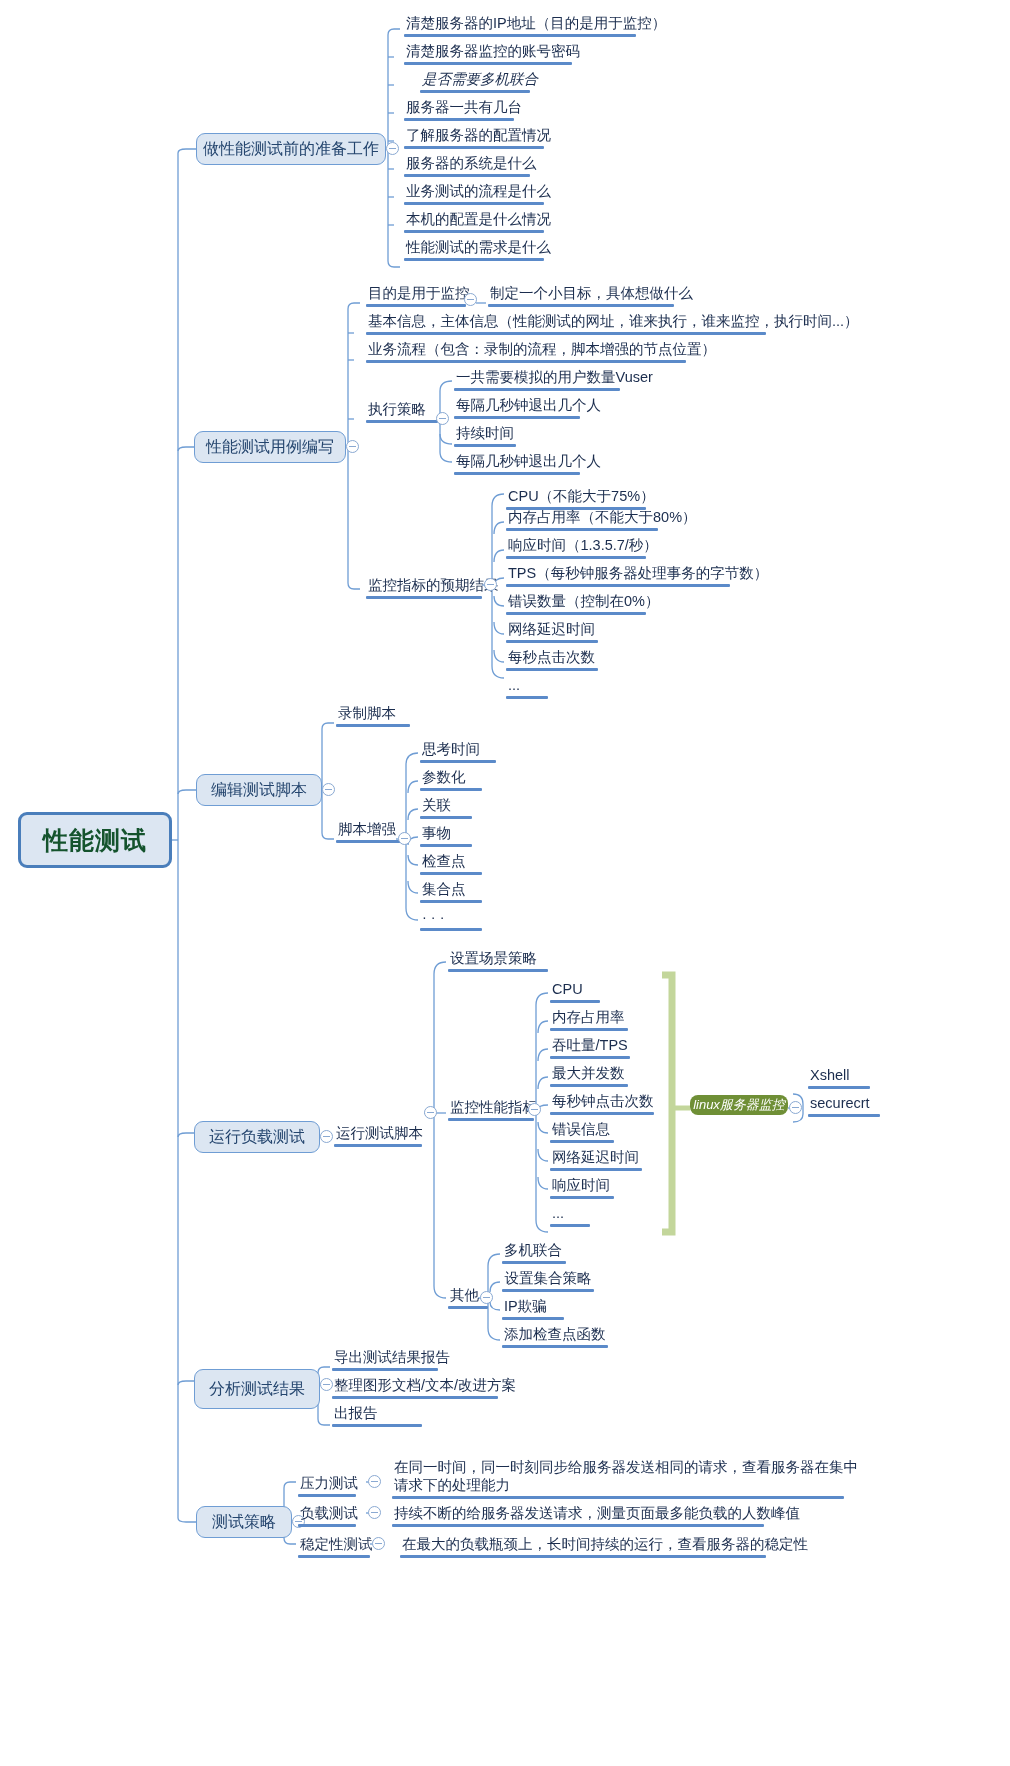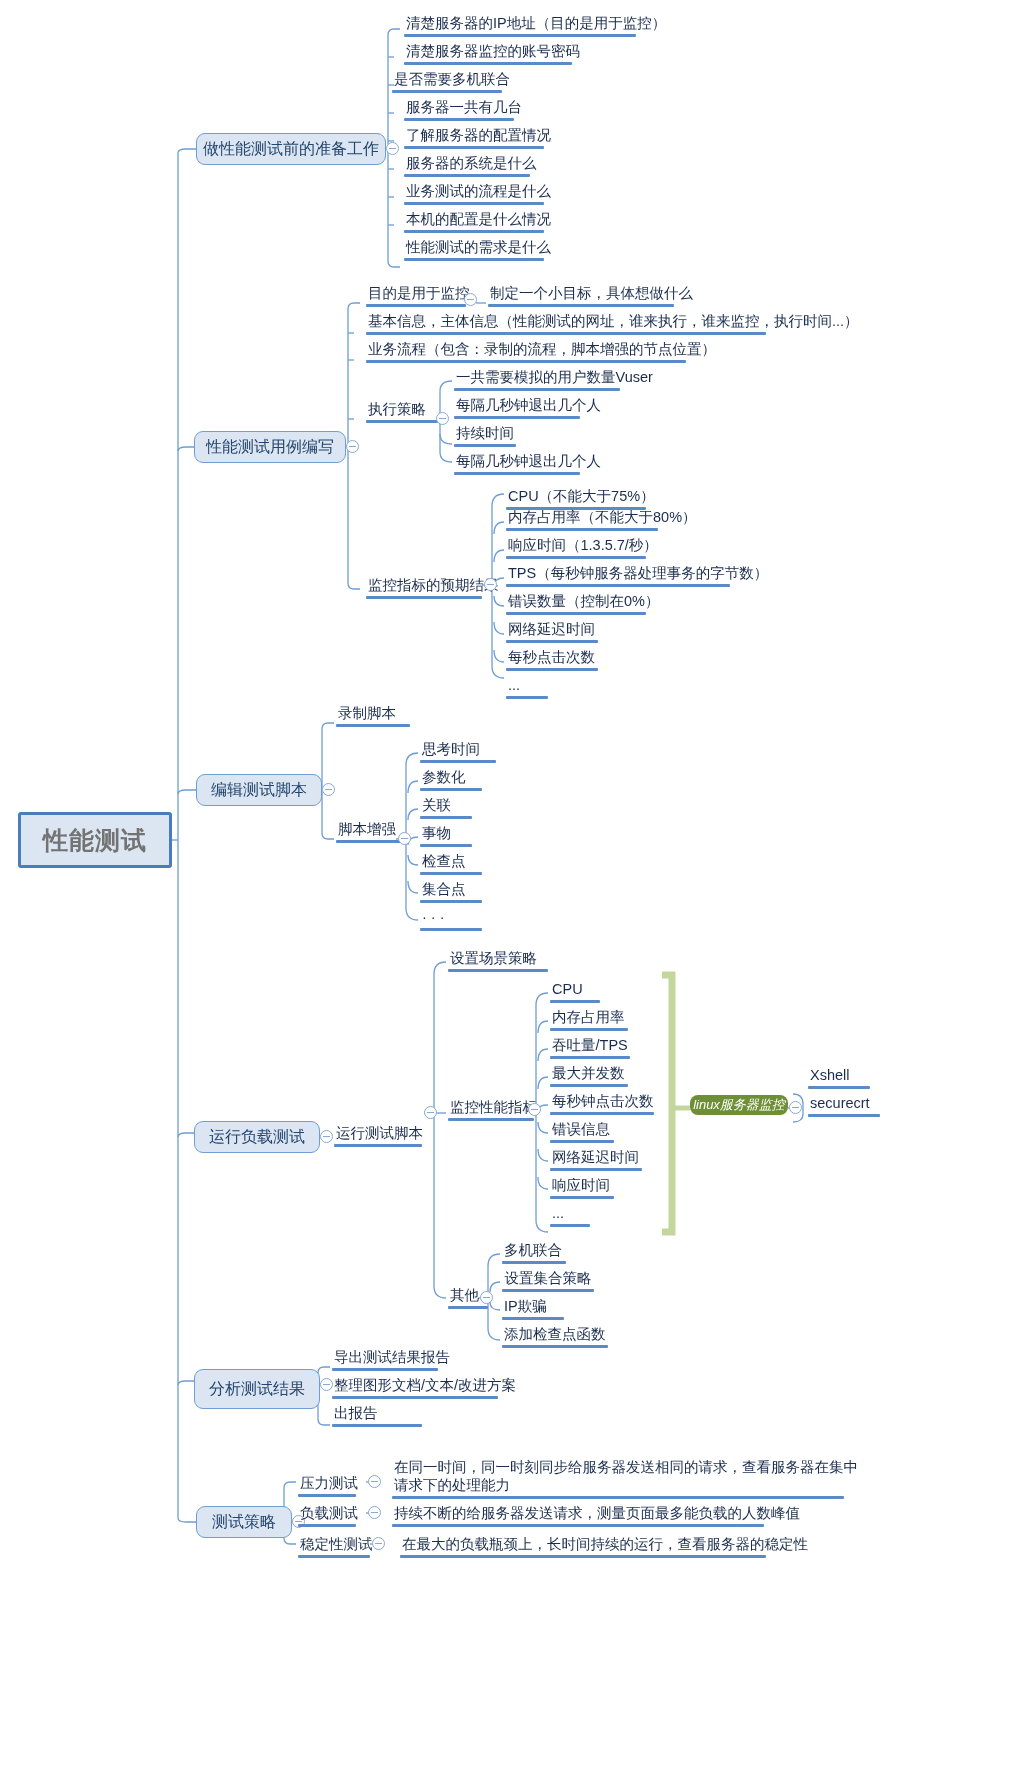--- a/index.html
+++ b/index.html
@@ -16,22 +16,22 @@
     background:#fff;
   }
   #wires{position:absolute;left:0;top:0;width:1010px;height:1766px;pointer-events:none;}
 
   
   .root-node{
     position:absolute;
     box-sizing:border-box;
     background:#dce6f2;
     border:3px solid #4a7ebb;
-    border-radius:3px;
-    color:#737373;
+    border-radius:9px;
+    color:#14532d;
     font-size:25px;
     font-weight:bold;
     letter-spacing:1px;
     display:flex;align-items:center;justify-content:center;
     white-space:nowrap;
   }
 
   
   .branch-node{
     position:absolute;
@@ -224,21 +224,21 @@
   <div class="toggle" style="left:292px;top:1515px;"></div>
 
   <div class="topic" style="left:404px;top:14px;">
     <span class="txt">清楚服务器的IP地址（目的是用于监控）</span>
     <span class="bar" style="width:232px;"></span>
   </div>
   <div class="topic" style="left:404px;top:42px;">
     <span class="txt">清楚服务器监控的账号密码</span>
     <span class="bar" style="width:168px;"></span>
   </div>
-  <div class="topic" style="left:392px;top:70px;">
+  <div class="topic" style="left:420px;top:70px;font-style:italic;">
     <span class="txt">是否需要多机联合</span>
     <span class="bar" style="width:110px;"></span>
   </div>
   <div class="topic" style="left:404px;top:98px;">
     <span class="txt">服务器一共有几台</span>
     <span class="bar" style="width:110px;"></span>
   </div>
   <div class="topic" style="left:404px;top:126px;">
     <span class="txt">了解服务器的配置情况</span>
     <span class="bar" style="width:140px;"></span>

